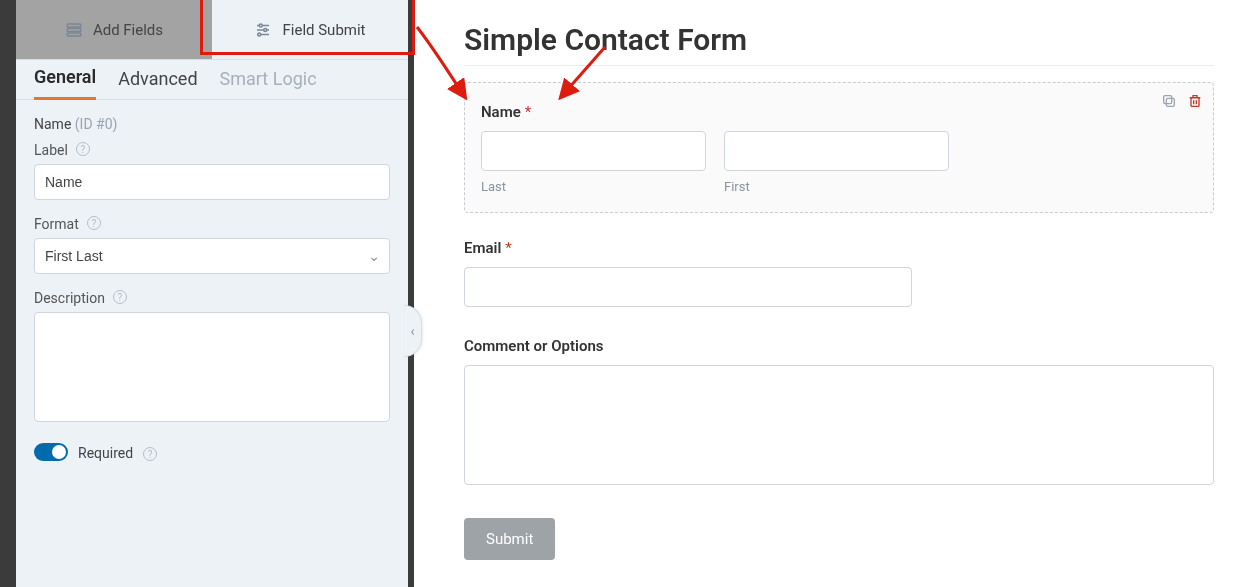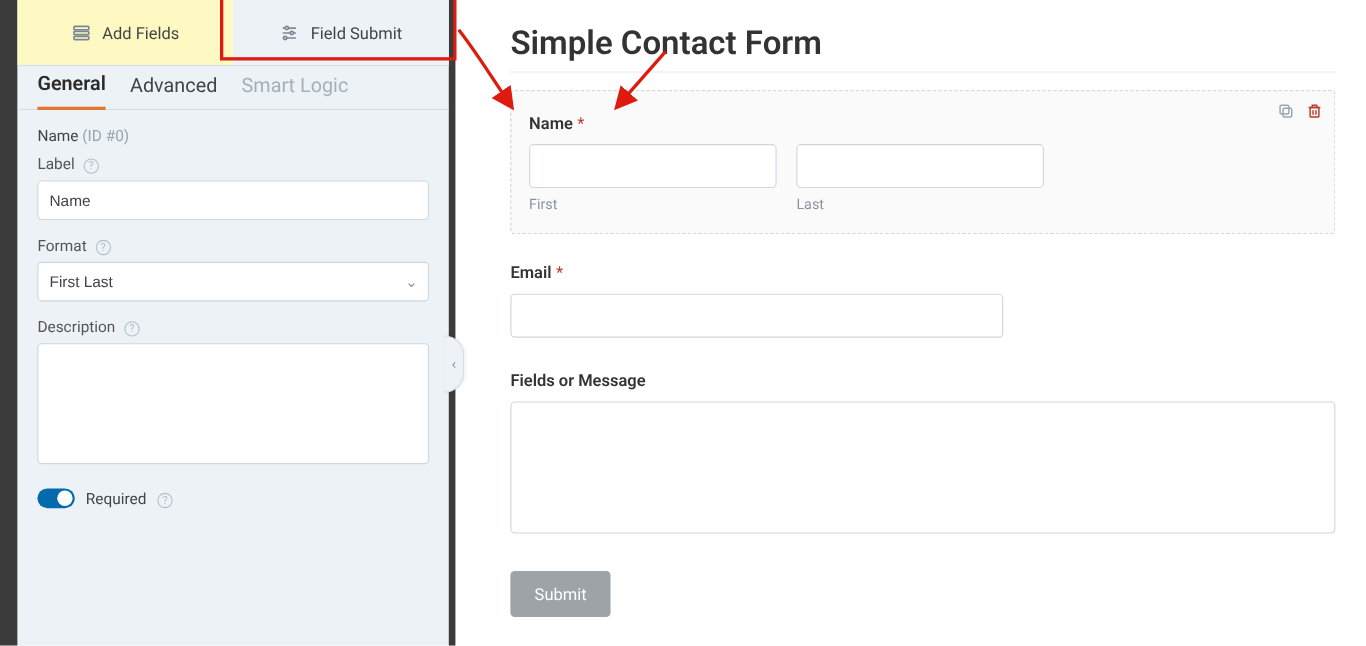--- a/index.html
+++ b/index.html
@@ -45,21 +45,21 @@
     gap: 10px;
     cursor: pointer;
     color: #444;
     font-size: 15px;
   }
   .top-tab .ico {
     width: 18px; height: 18px;
     display: inline-flex; align-items:center; justify-content:center;
     color: #7a8794;
   }
-  .top-tab.inactive { background: #fef9c3; }
+  .top-tab.inactive { background: #a3a3a3; }
   .top-tab.active { background: #edf2f7; }
   .sub-tabs {
     display: flex;
     gap: 22px;
     padding: 0 18px;
     height: 40px;
     align-items: flex-end;
     border-bottom: 1px solid #d6dde4;
     font-size: 18px;
   }
@@ -83,21 +83,21 @@
   }
   .panel-heading {
     font-size: 14px;
     color: #444;
     margin-bottom: 10px;
   }
   .panel-heading .muted { color: #9aa5b1; }
   .form-row { margin-bottom: 16px; }
   .form-label-line {
     display: flex;
-    align-items: flex-end;
+    align-items: flex-start;
     gap: 8px;
     margin-bottom: 6px;
     color: #555;
     font-size: 14px;
   }
   .help-icon {
     display: inline-flex;
     align-items: center;
     justify-content: center;
     width: 14px; height: 14px;
@@ -381,40 +381,40 @@
               <line x1="14" y1="11" x2="14" y2="17"></line>
           </svg>
         </span>
       </div>
       <div class="field-label">
         <span>Name</span><span class="req">*</span>
       </div>
       <div class="name-pair">
         <div class="name-col">
           <input type="text" value="" style="">
-          <span class="sublabel">First</span>
+          <span class="sublabel">Last</span>
         </div>
         <div class="name-col">
           <input type="text" value="" style="">
-          <span class="sublabel">Last</span>
+          <span class="sublabel">First</span>
         </div>
       </div>
     </div>
 
     
     <div class="field-block">
       <div class="field-label">
         <span>Email</span><span class="req">*</span>
       </div>
       <input type="text" class="wide-input" value="" style="">
     </div>
 
     
     <div class="field-block">
-      <div class="field-label">Fields or Message</div>
+      <div class="field-label">Comment or Options</div>
       <textarea class="big" style=""></textarea>
     </div>
 
     <div class="submit-btn">Submit</div>
   </div>
 </div>
 
 <div class="anno-box" style="left:200px; top:-3px; width:215px; height:58px;"></div>
 
 <svg class="arrow-svg" style="left:415px; top:25px;" width="60" height="80" viewBox="0 0 60 80">

